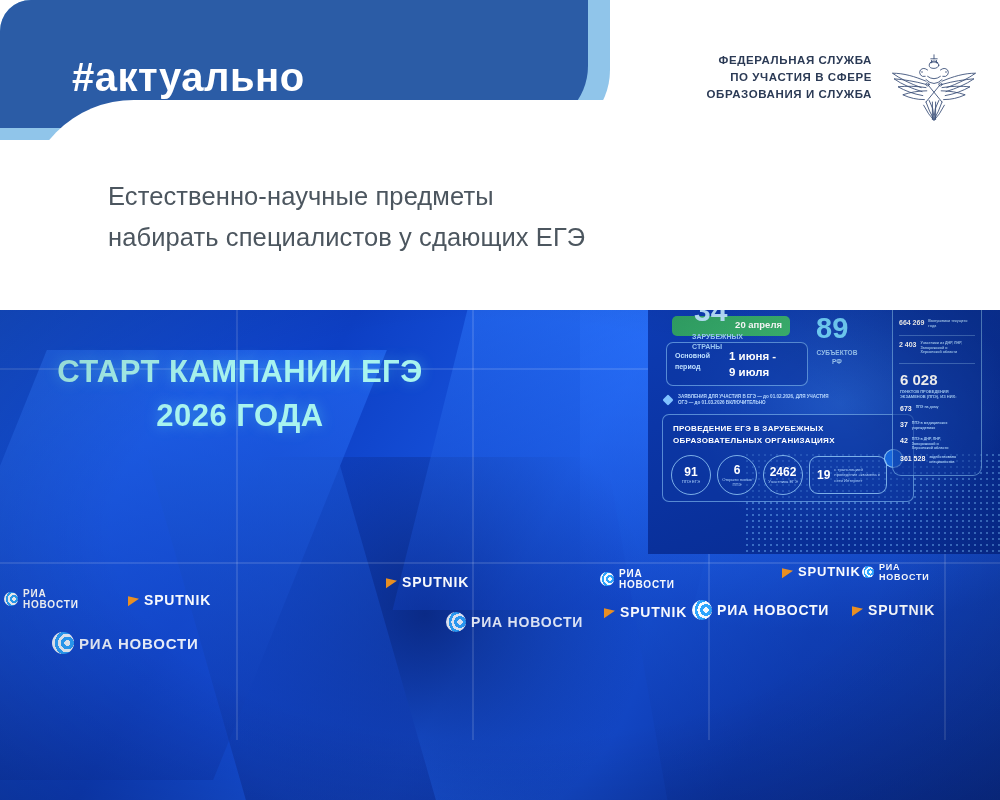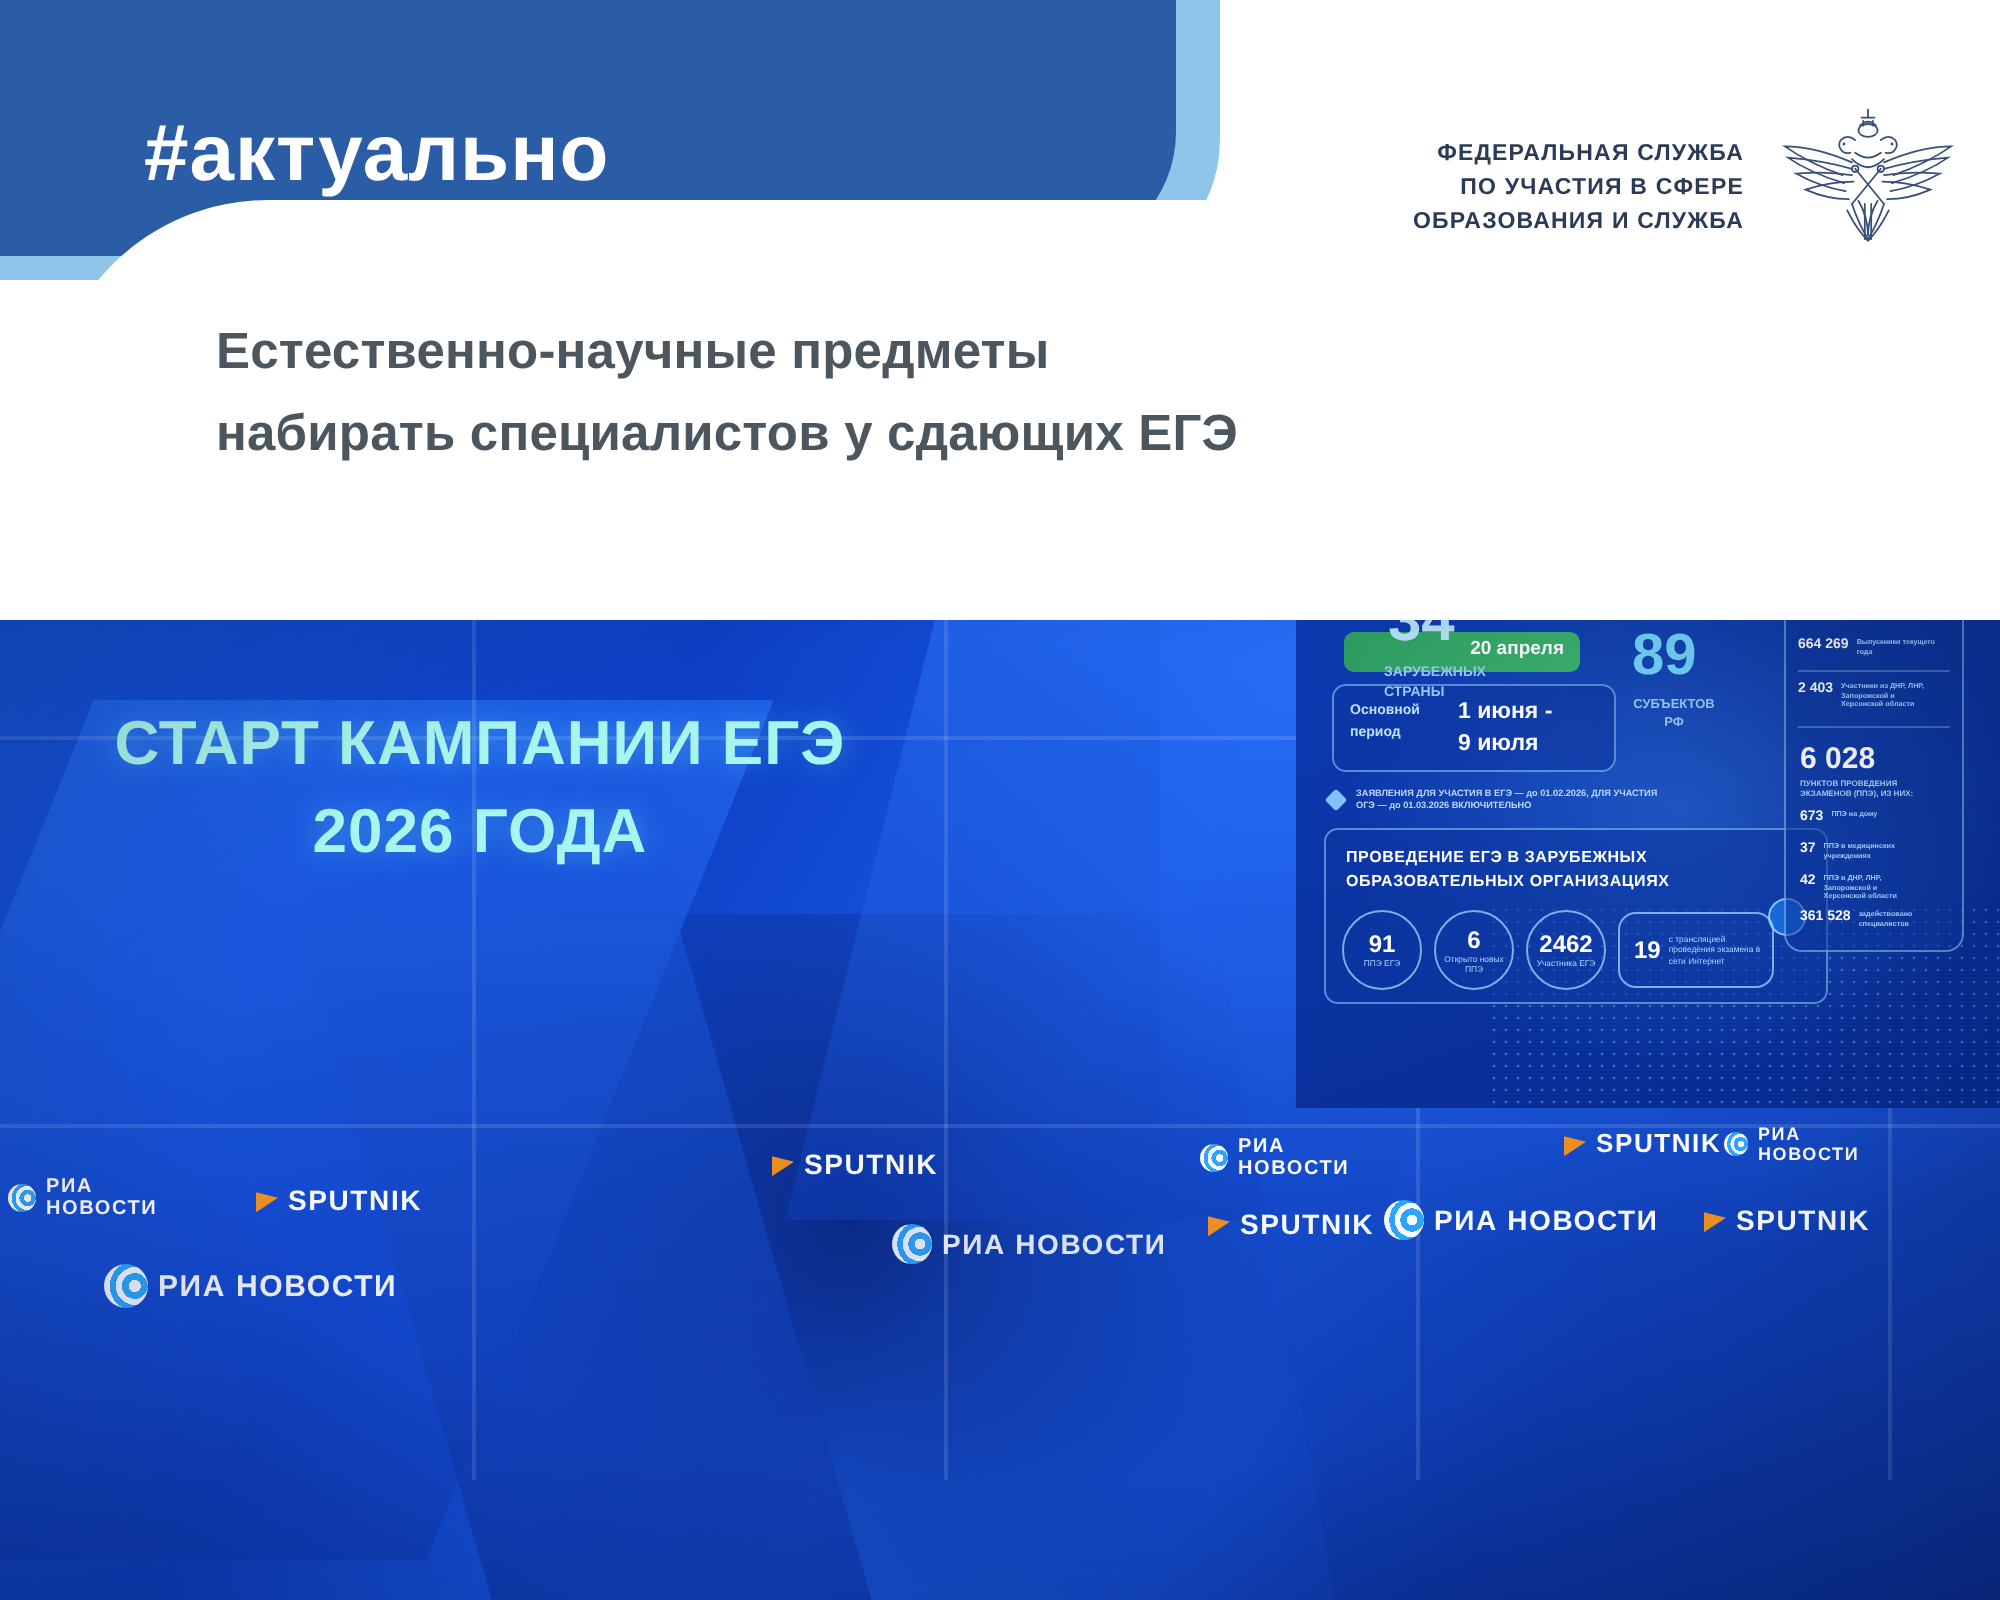--- a/index.html
+++ b/index.html
@@ -1,20 +1,20 @@
 <!DOCTYPE html>
 <html><head>
 <meta charset="utf-8">
 <style>
   html,body{margin:0;padding:0;background:#ffffff;}
   body{width:1000px;height:800px;overflow:hidden;font-family:"Liberation Sans","DejaVu Sans",sans-serif;}
   .page{position:relative;width:1000px;height:800px;overflow:hidden;background:#fff;}
 
   
-  .header{position:absolute;left:0;top:0;width:1000px;height:310px;background:#ffffff;overflow:hidden;}
+  .header{position:absolute;left:0;top:0;width:1000px;height:310px;background:#ffffff;overflow:hidden;border-radius:31px;}
 
   
   .band-light{
     position:absolute;left:-40px;top:0;width:650px;height:140px;
     background:#90c5ea;border-bottom-right-radius:70px;
   }
   
   .band-blue{
     position:absolute;left:-40px;top:0;width:628px;height:128px;
     background:#2b5ca6;border-bottom-right-radius:62px;
@@ -25,30 +25,30 @@
     white-space:nowrap;
   }
 
   
   .white-sheet{
     position:absolute;left:24px;top:100px;width:1010px;height:212px;
     background:#ffffff;border-top-left-radius:110px;
   }
 
   
-  .logo-block{position:absolute;right:18px;top:52px;display:flex;align-items:center;gap:14px;}
+  .logo-block{position:absolute;right:18px;top:52px;display:flex;gap:14px;}
   .logo-text{
     text-align:right;color:#2b3a55;font-size:11.5px;font-weight:bold;
     letter-spacing:.6px;line-height:17px;white-space:nowrap;
   }
   .eagle{width:96px;height:84px;display:block;}
 
   .headline{
-    position:absolute;left:108px;top:156px;width:800px;
-    color:#4c565f;font-size:25.5px;line-height:41px;font-weight:bold;
+    position:absolute;left:108px;top:176px;width:800px;
+    color:#4c565f;font-size:25.5px;line-height:41px;font-weight:normal;
     letter-spacing:.1px;
   }
   .headline div{white-space:nowrap;}
 
   
   .photo{position:absolute;left:0;top:310px;width:1000px;height:490px;overflow:hidden;background:#0b3fb0;}
 
   
   .wall{position:absolute;inset:0;
     background:

